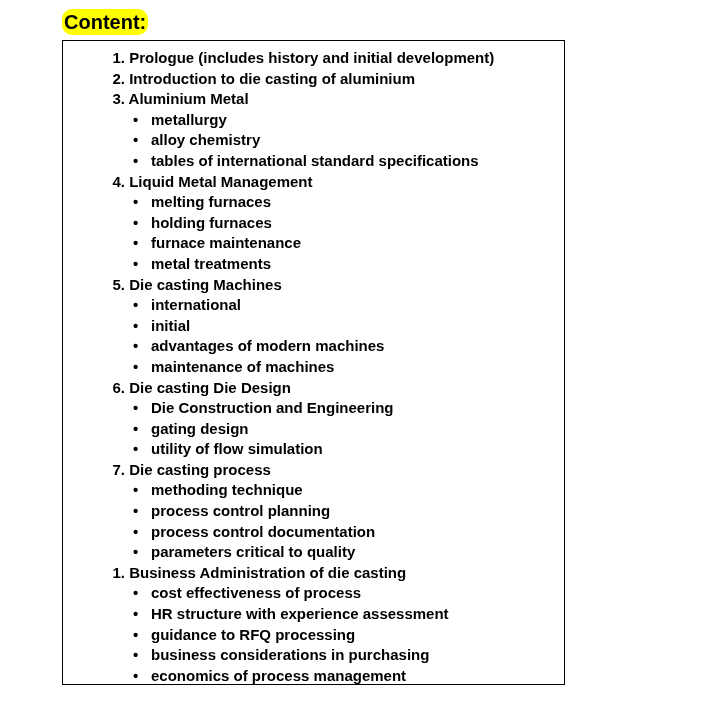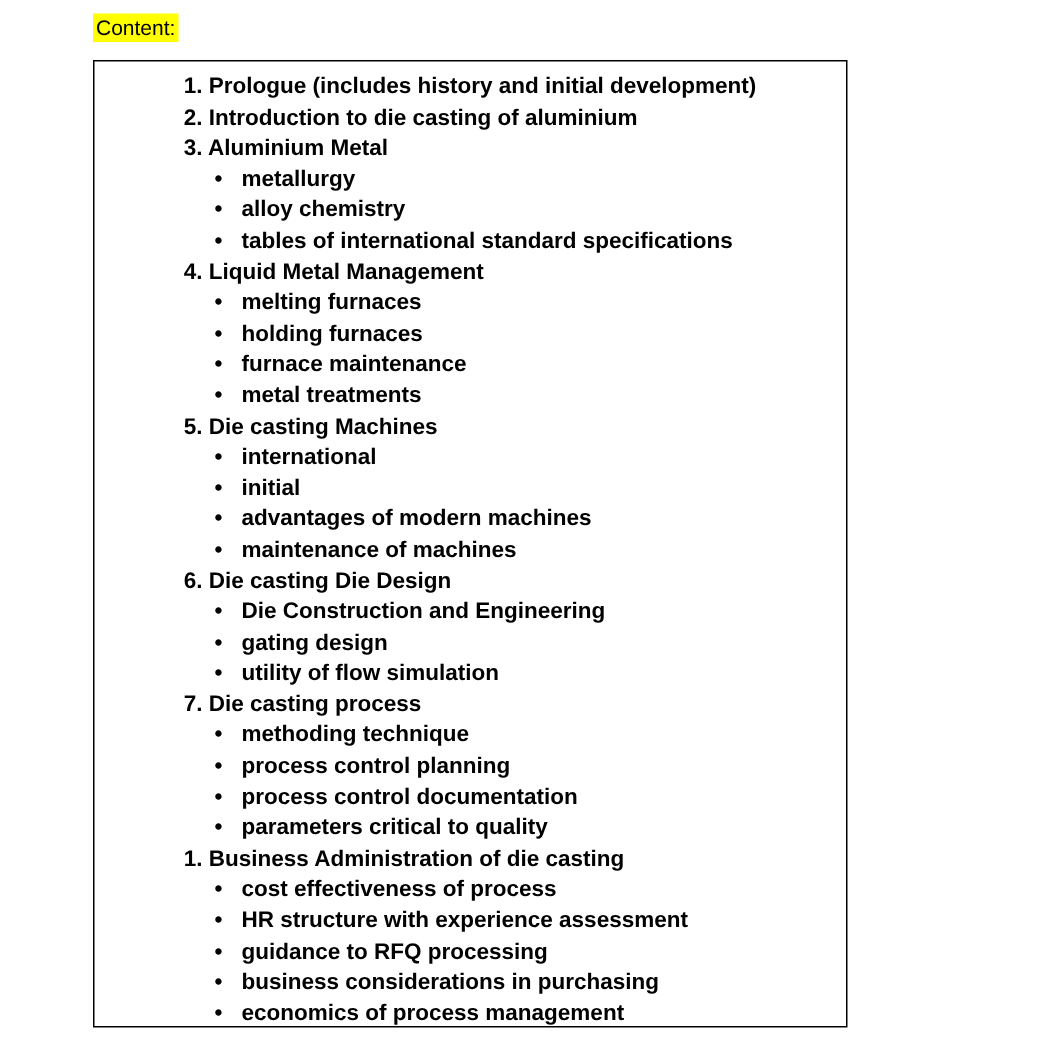--- a/index.html
+++ b/index.html
@@ -19,36 +19,37 @@
     position: absolute;
     left: 0;
     top: 0;
     width: 709px;
     height: 706px;
   }
   .content-heading {
     position: absolute;
     left: 62px;
     top: 9px;
-    font-size: 14px;
-    font-weight: normal;
+    font-size: 20px;
+    font-weight: bold;
     background: #ffff00;
     padding: 1px 2px 1px 2px;
     line-height: 1.2;
     white-space: nowrap;
+    border-radius: 10px;
   }
   .content-box {
     position: absolute;
     left: 62px;
     top: 40px;
     width: 503px;
     height: 645px;
     border: 1px solid #000000;
     box-sizing: border-box;
-    padding: 7px 8px 0 22px;
+    padding: 7px 8px 0 12px;
     overflow: hidden;
   }
   .numbered {
     font-size: 15px;
     font-weight: bold;
     line-height: 20.6px;
     margin: 0;
     padding-left: 38px;
     text-indent: -0.5px;
     white-space: nowrap;

